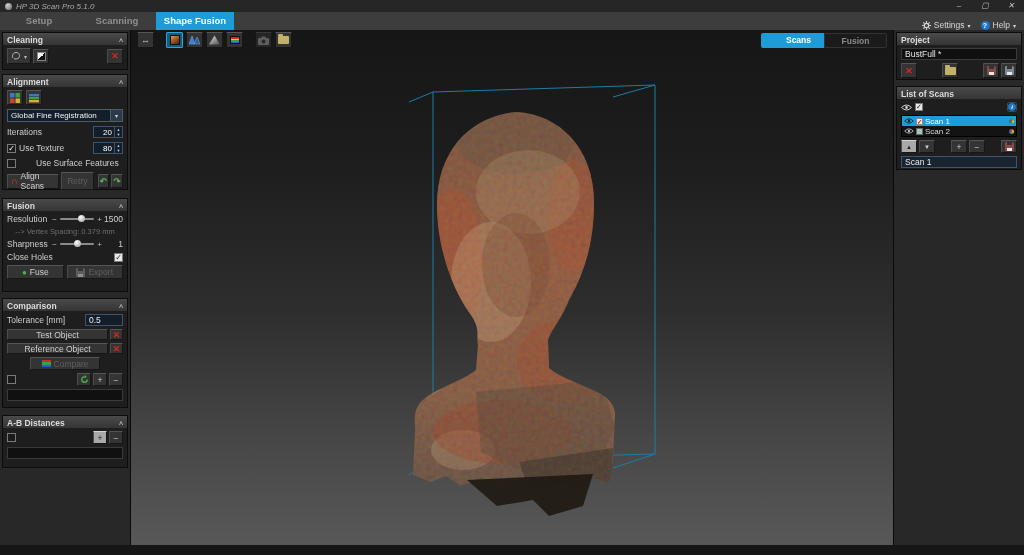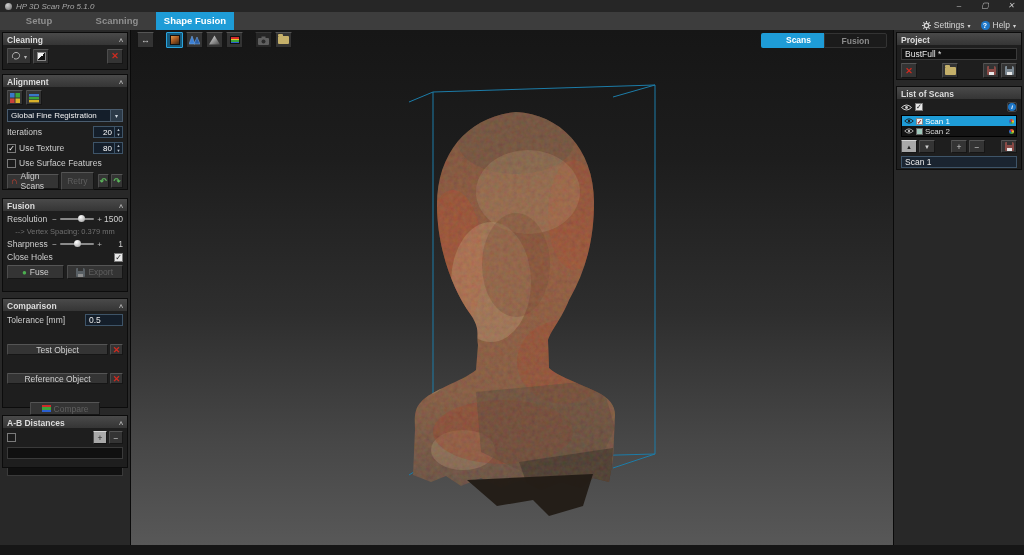--- a/index.html
+++ b/index.html
@@ -227,21 +227,21 @@
         <span class="lbl">Use Texture</span>
         <div style="flex:1"></div>
         <div class="spin">
           <span class="v">80</span>
           <span class="arrows">
               <span>▲</span>
               <span>▼</span>
             </span>
         </div>
       </div>
-      <div class="row" style="gap:3px;">
+      <div class="row" style="gap:20px;">
         <span class="cb"></span>
         <span class="lbl">Use Surface Features</span>
       </div>
       <div class="row" style="gap:2px;">
         <div class="btn" style="height:15px;padding:0 3px;">
           <span style="color:#d04030;font-weight:bold;font-size:9px;">∩</span>
           <span>Align Scans</span>
         </div>
         <div class="btn disabled" style="height:15px;padding:8px 5px;">
           <span>Retry</span>
@@ -308,21 +308,21 @@
         </div>
       </div>
     </div>
   </div>
 
   <div class="panel" style="top:268px; height:110px;">
     <div class="phead">
       <span>Comparison</span>
       <span class="caret">^</span>
     </div>
-    <div class="pbody" style="gap:18px;">
+    <div class="pbody" style="gap:3px;">
       <div class="row">
         <span class="lbl">Tolerance [mm]</span>
         <div style="flex:1"></div>
         <input class="field" style="width: 38px;" value="0.5">
       </div>
       <div class="row" style="gap:2px;">
         <div class="btn" style="flex:1;height:11px;">
             <span>Test Object</span>
           </div>
         <div class="btn btn-sq" style="height:11px;width:13px;">

